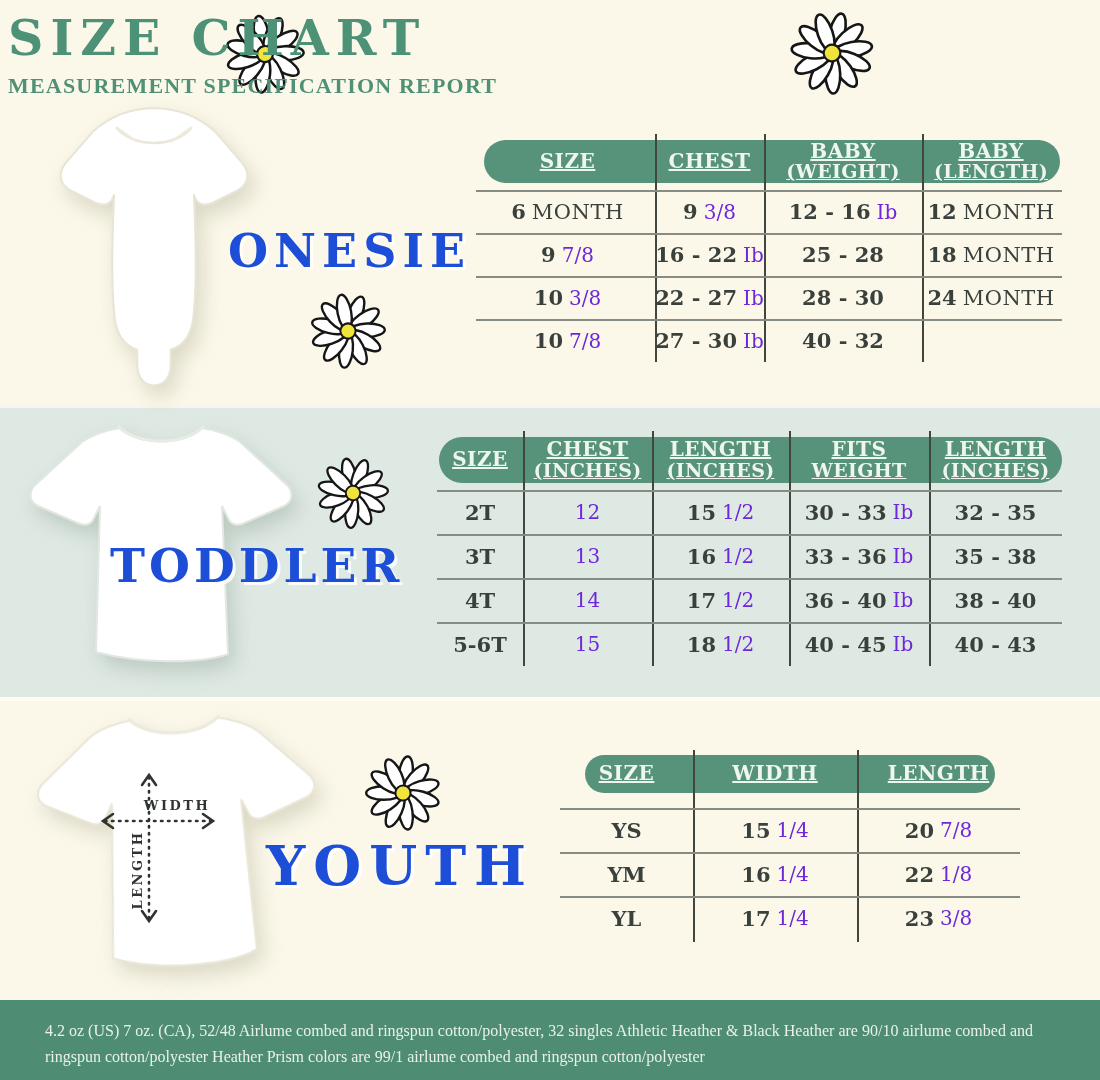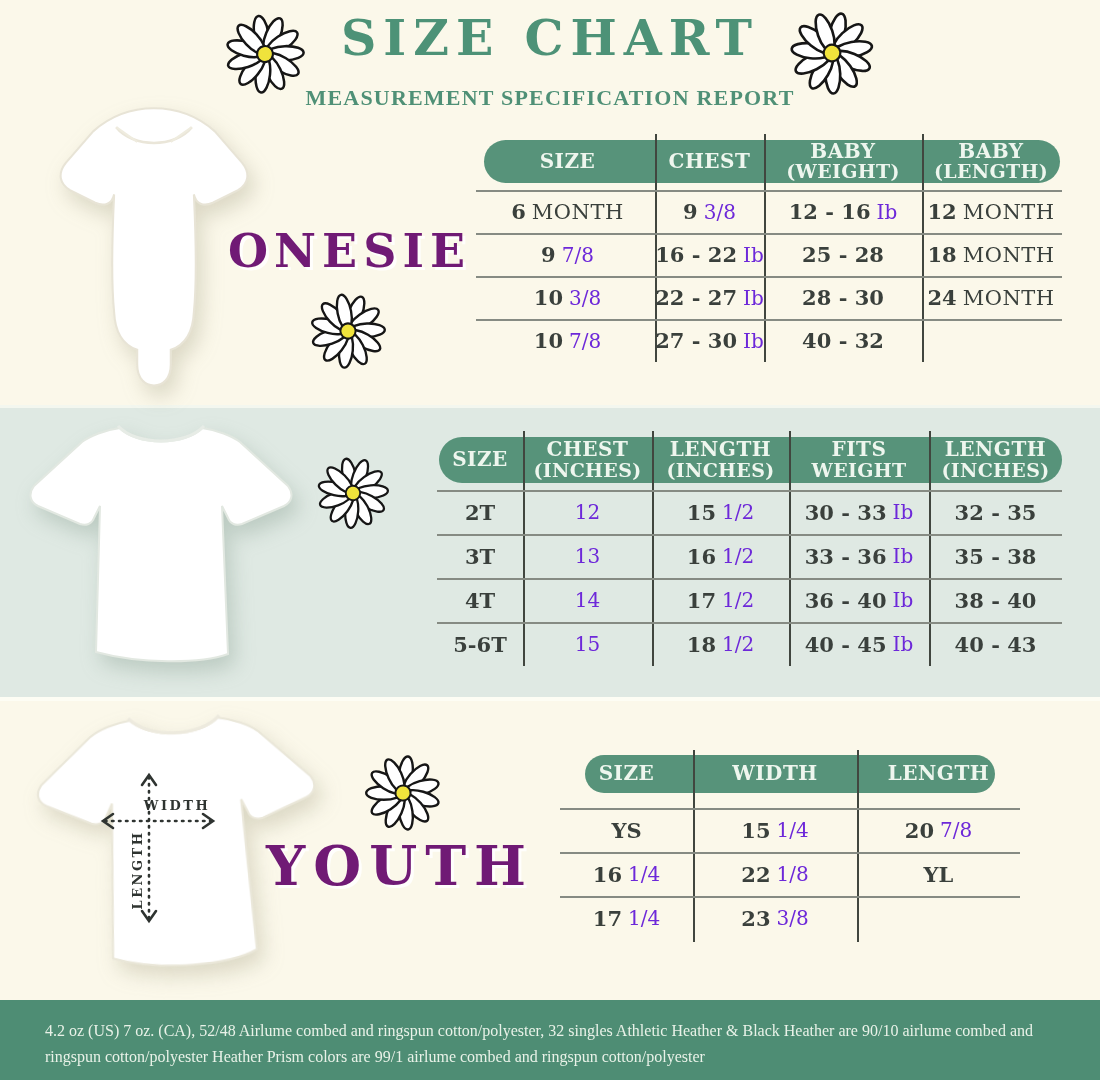--- a/index.html
+++ b/index.html
@@ -5,37 +5,37 @@
   html,body{margin:0;padding:0;background:#ffffff;}
   .page{position:relative;width:1100px;height:1080px;background:#fbf8ea;overflow:hidden;
         font-family:"DejaVu Serif",serif;}
   
   .band-toddler{position:absolute;left:0;top:405px;width:1100px;height:292px;background:#dfe9e3;
                 border-top:3px solid #f3f7ef;}
   .band-youth-edge{position:absolute;left:0;top:697px;width:1100px;height:4px;background:#fdfdf4;}
   .band-footer{position:absolute;left:0;top:1000px;width:1100px;height:80px;background:#4e8d74;}
 
   
-  .header-titles{position:absolute;left:0;right:0;top:14px;text-align:center;color:#4d9277;}
+  .header-titles{position:absolute;left:8px;right:0;top:14px;color:#4d9277;}
   .main-title{font-size:49px;font-weight:700;letter-spacing:7px;line-height:1;}
   .sub-title{font-family:"Liberation Serif",serif;font-size:22px;font-weight:700;
-             letter-spacing:1.2px;margin-top:22px;color:#4f9076;}
-
-  
-  .sec-title{position:absolute;font-weight:700;color:#701a75;line-height:1;
+             letter-spacing:1.2px;margin-top:10px;color:#4f9076;}
+
+  
+  .sec-title{position:absolute;font-weight:700;color:#1d4ed8;line-height:1;
              text-shadow:3px 3px 0 rgba(255,255,255,.85);white-space:nowrap;}
   .t-onesie{left:228px;top:228px;font-size:46px;letter-spacing:6px;}
   .t-toddler{left:110px;top:542px;font-size:47px;letter-spacing:4px;}
   .t-youth{left:266px;top:838px;font-size:55px;letter-spacing:8px;}
 
   
   .sctable{position:absolute;}
   .pill{position:absolute;background:#57937a;border-radius:26px;}
   .thead{position:absolute;display:grid;align-items:center;color:#eef6ee;text-align:center;}
-  .hcell{display:flex;flex-direction:column;justify-content:flex-start;}
+  .hcell{display:flex;flex-direction:column;justify-content:flex-start;text-decoration:underline;}
   .hcell .l1{font-size:20px;font-weight:700;letter-spacing:.5px;line-height:1.08;}
   .hcell .l2{font-size:19px;font-weight:700;letter-spacing:.3px;line-height:1.05;}
   .tbody{position:absolute;left:0;display:grid;}
   .cell{display:flex;align-items:center;justify-content:center;gap:6px;color:#3a403c;font-size:21px;}
   .cell .b{font-weight:700;}
   .cell .r{font-weight:400;font-size:20px;color:#6d28d9;}
   .cell .w{font-weight:400;letter-spacing:.5px;text-align:center;}
   .vline{position:absolute;width:2px;background:#41463f;}
   .hline{position:absolute;height:1.6px;background:#868b83;}
 
@@ -205,20 +205,21 @@
              C 76 114 82 112 84 106 L 90 94 L 86 240 C 130 252 190 252 218 242 L 212 94
              L 218 106 C 220 112 226 114 232 112 L 274 94 C 282 90 284 82 278 74 L 230 30
              C 222 24 207 18 192 16 C 175 34 127 34 110 16 Z" fill="#ffffff" stroke="#e2e8e1" stroke-width="2"></path>
     <path d="M 108 14 C 126 34 176 34 194 14" fill="none" stroke="#e7ece6" stroke-width="3"></path>
   </svg>
 
   <svg class="daisy" style="left:315px;top:455px;transform:rotate(-12deg)" width="76" height="76" viewBox="0 0 100 100">
       <use href="#daisy"></use>
     </svg>
 
+  <div class="sec-title t-toddler">TODDLER</div>
 
   <div class="sctable" style="left:437px;top:425px;width:625px;height:242px">
     <div class="pill" style="left:2px;right:0;top:12px;height:46px"></div>
     <div class="thead" style="left:0;right:0;top:12px;height:46px;grid-template-columns:86px 129px 137px 140px 133px">
       <div class="hcell">
         <span class="l1">SIZE</span>
           <span class="l2"></span>
         </div>
       <div class="hcell">
         <span class="l1">CHEST</span>
@@ -374,20 +375,23 @@
       <div class="cell">
           <span class="b">15</span>
           <span class="r">1/4</span>
         </div>
       <div class="cell">
           <span class="b">20</span>
           <span class="r">7/8</span>
         </div>
 
       <div class="cell">
+          <span class="b">YM</span>
+        </div>
+      <div class="cell">
           <span class="b">16</span>
           <span class="r">1/4</span>
         </div>
       <div class="cell">
           <span class="b">22</span>
           <span class="r">1/8</span>
         </div>
 
       <div class="cell">
           <span class="b">YL</span>

